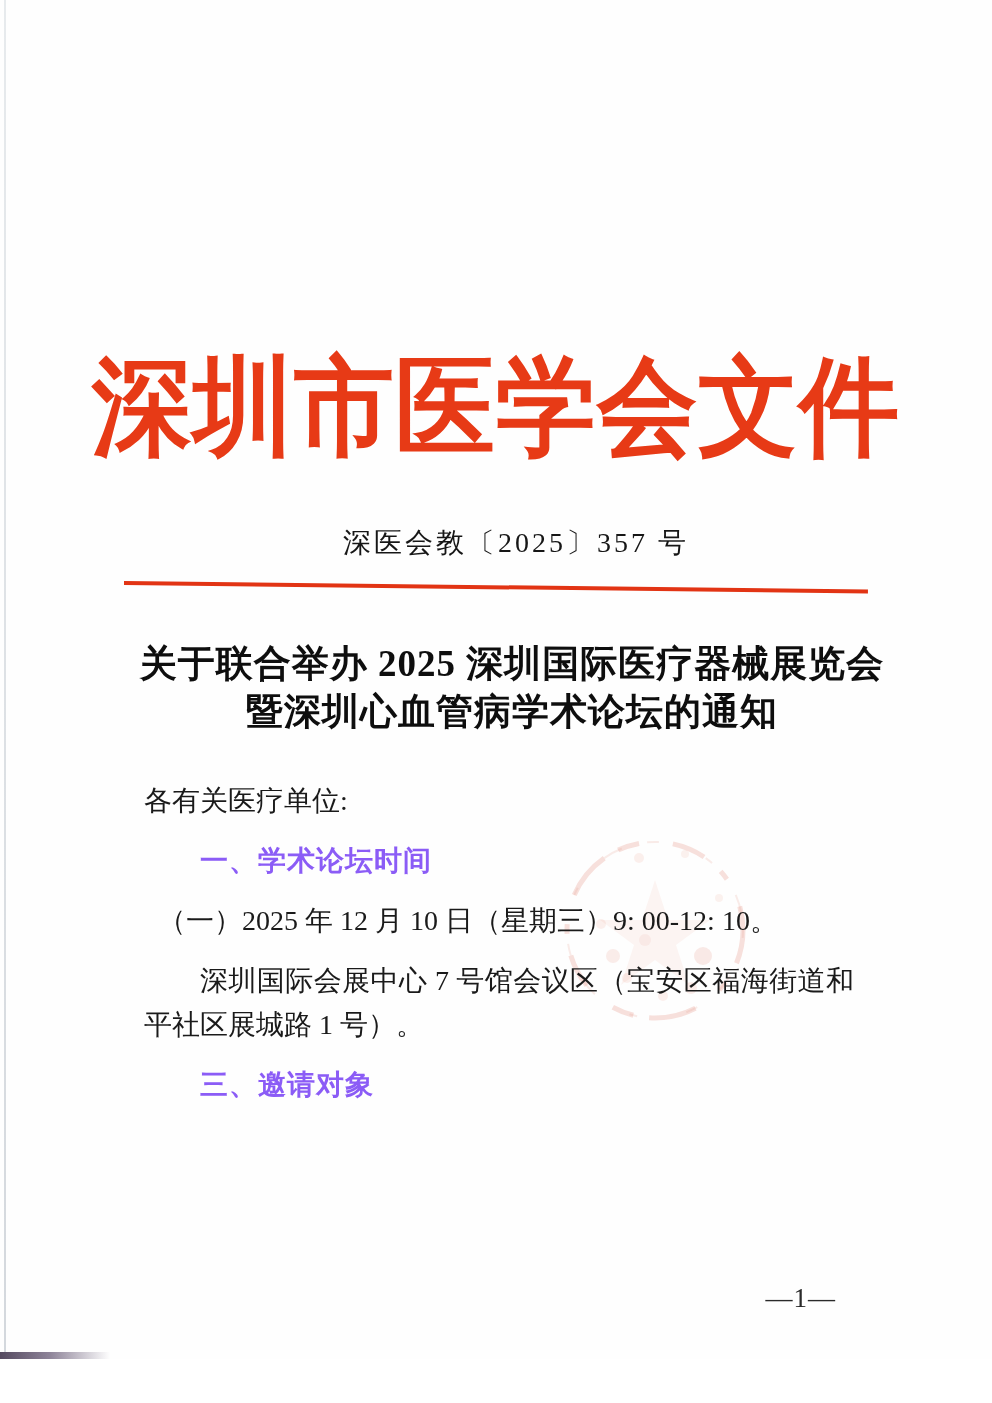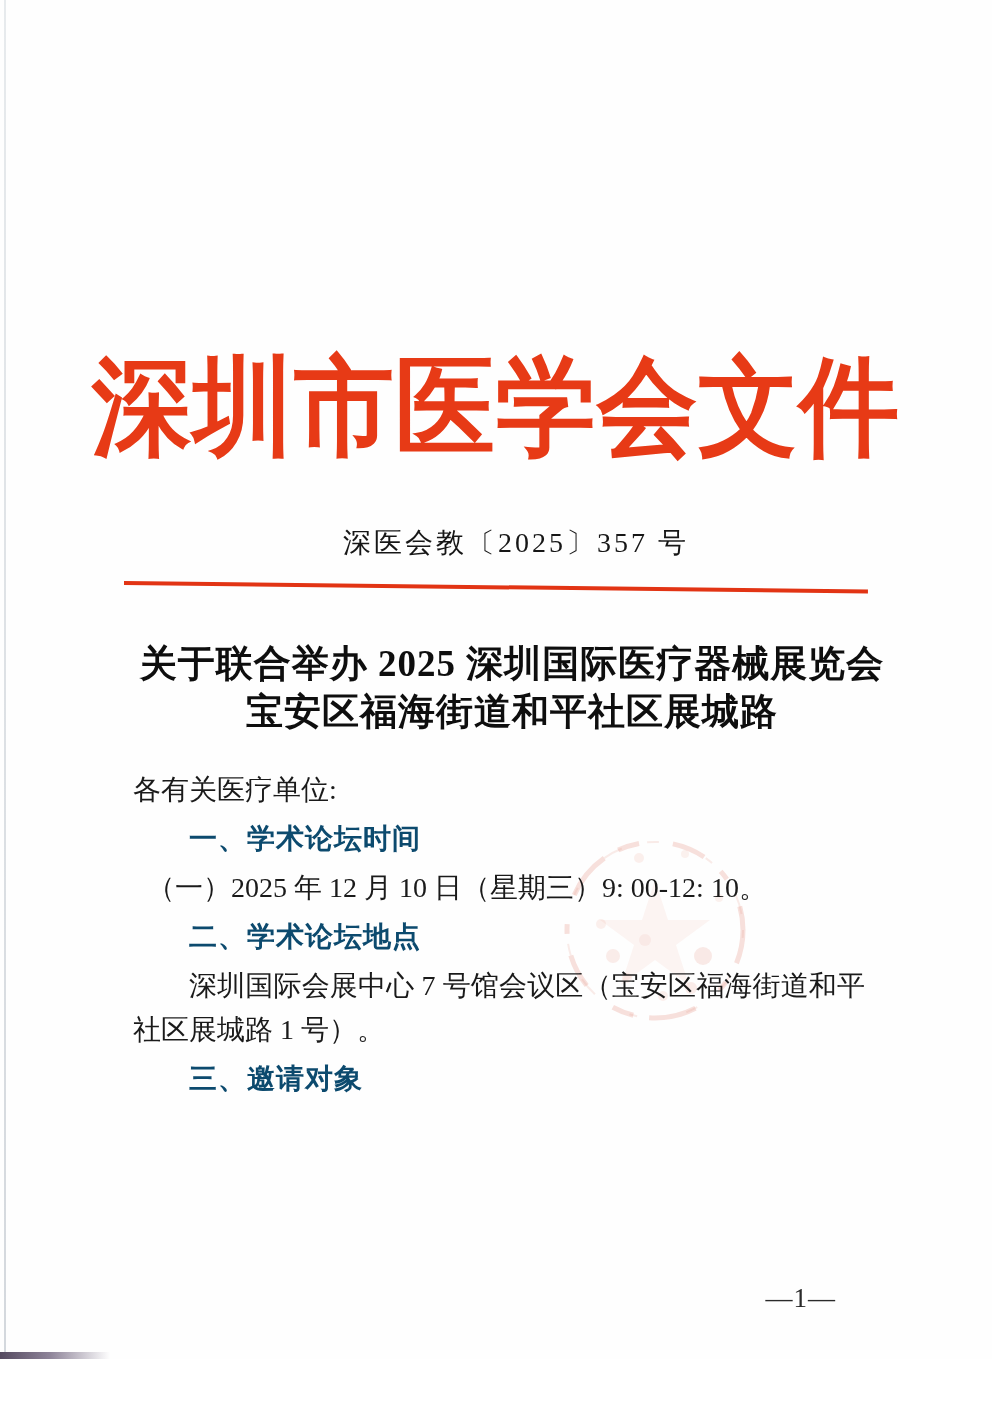--- a/index.html
+++ b/index.html
@@ -39,26 +39,26 @@
   }
   .notice-title {
     position: absolute; top: 624px; left: 0; width: 100%; margin: 16px;
     text-align: center; font-size: 37px; line-height: 48px;
     font-weight: 800; color: #0e0e0e; letter-spacing: 1px;
   }
   .body-block {
     position: absolute; top: 763px; left: 128px; width: 742px;
     font-size: 28px; line-height: 44px; text-align: justify; color: #1a1a1a;
   }
-  .body-block p { margin: 5px; }
+  .body-block p { margin: 16px; }
   .para-indent { text-indent: 2em; }
   .item-line { text-indent: 0.5em; }
   .sec-heading {
     font-family: Liberation Sans, sans-serif;
-    font-weight: 700; text-indent: 2em; letter-spacing: 1px; color: #0c4a6e;
+    font-weight: 700; text-indent: 2em; letter-spacing: 1px; color: #8b5cf6;
   }
   .page-number {
     position: absolute; top: 1283px; right: 156px;
     font-size: 27px; letter-spacing: 1px; color: #2a2a2a;
   }
   .seal {
     position: absolute; left: 553px; top: 828px; width: 204px; height: 204px;
     filter: blur(0.6px); pointer-events: none;
   }
 </style>
@@ -70,21 +70,21 @@
   <div class="scan-edge-left"></div>
 
   <h1 class="letterhead">深圳市医学会文件</h1>
 
   <div class="doc-number">深医会教〔2025〕357 号</div>
 
   <div class="red-rule"></div>
 
   <h2 class="notice-title">
     <span>关于联合举办 2025 深圳国际医疗器械展览会</span><br>
-    <span>宝安区福海街道和平社区展城路</span>
+    <span>暨深圳心血管病学术论坛的通知</span>
   </h2>
 
   <div class="seal">
     <svg width="204" height="204" viewBox="0 0 204 204">
       <circle cx="102" cy="102" r="88" fill="none" stroke="#dd6b53" stroke-width="5" stroke-dasharray="34 22 10 30 48 16 22 34" opacity="0.20"></circle>
       <circle cx="102" cy="102" r="88" fill="none" stroke="#e08a76" stroke-width="2" stroke-dasharray="8 40 20 26 12 50" opacity="0.16"></circle>
       <path d="M102 52 l13 40 h42 l-34 25 13 40 -34-25 -34 25 13-40 -34-25 h42z" fill="#dd6b53" opacity="0.07"></path>
       <g fill="#dd6b53">
         <circle cx="60" cy="128" r="7" opacity="0.12"></circle>
         <circle cx="74" cy="150" r="5" opacity="0.10"></circle>
@@ -97,21 +97,20 @@
         <circle cx="166" cy="70" r="4" opacity="0.09"></circle>
         <circle cx="92" cy="112" r="6" opacity="0.08"></circle>
       </g>
     </svg>
   </div>
 
   <div class="body-block">
     <p class="salutation">各有关医疗单位:</p>
     <p class="sec-heading">一、学术论坛时间</p>
     <p class="item-line">（一）2025 年 12 月 10 日（星期三）9: 00-12: 10。</p>
-    <p class="sec-heading">二、学术论坛地点</p>
     <p class="para-indent">深圳国际会展中心 7 号馆会议区（宝安区福海街道和平社区展城路 1 号）。</p>
     <p class="sec-heading">三、邀请对象</p>
   </div>
 
   <div class="page-number">—1—</div>
 
   <div class="scan-strip-bottom"></div>
 
 </div>
 

